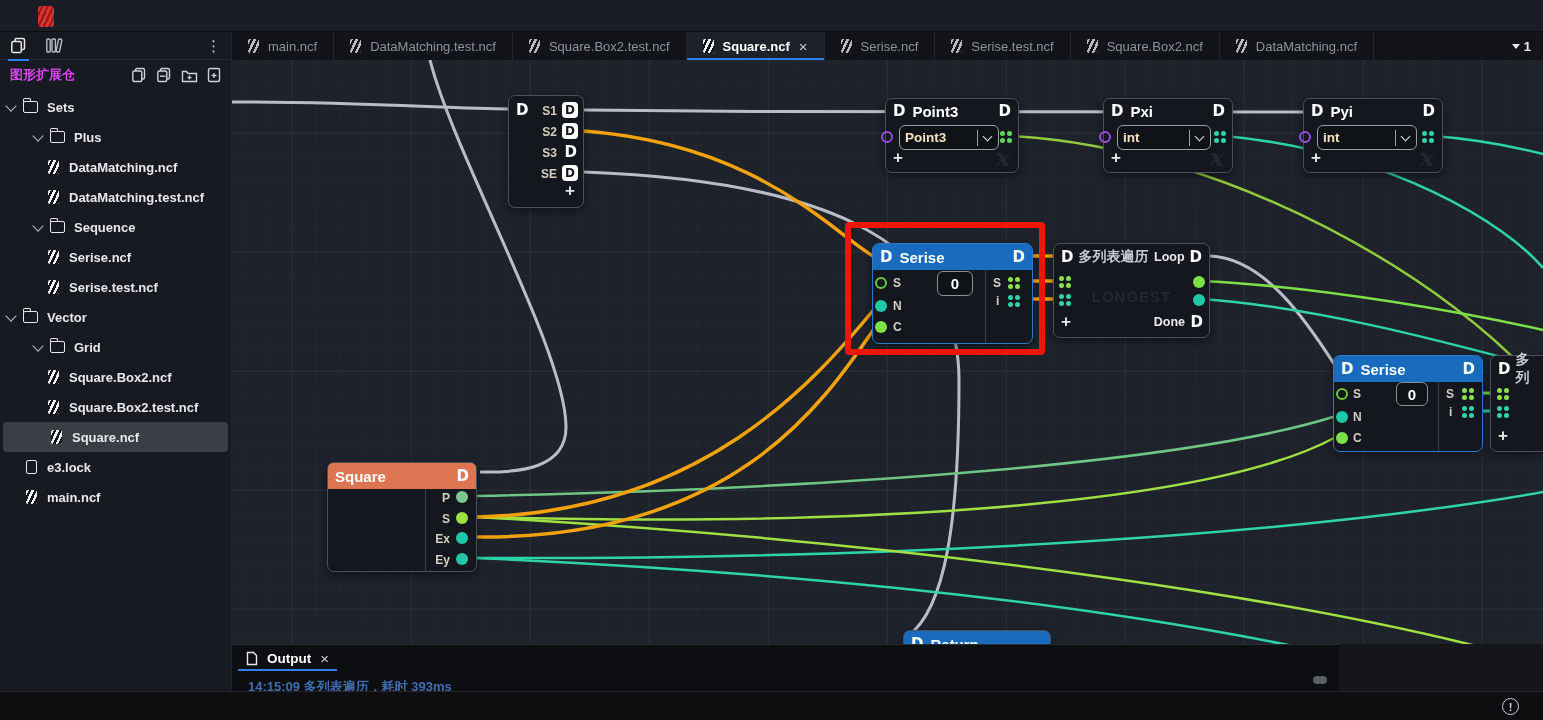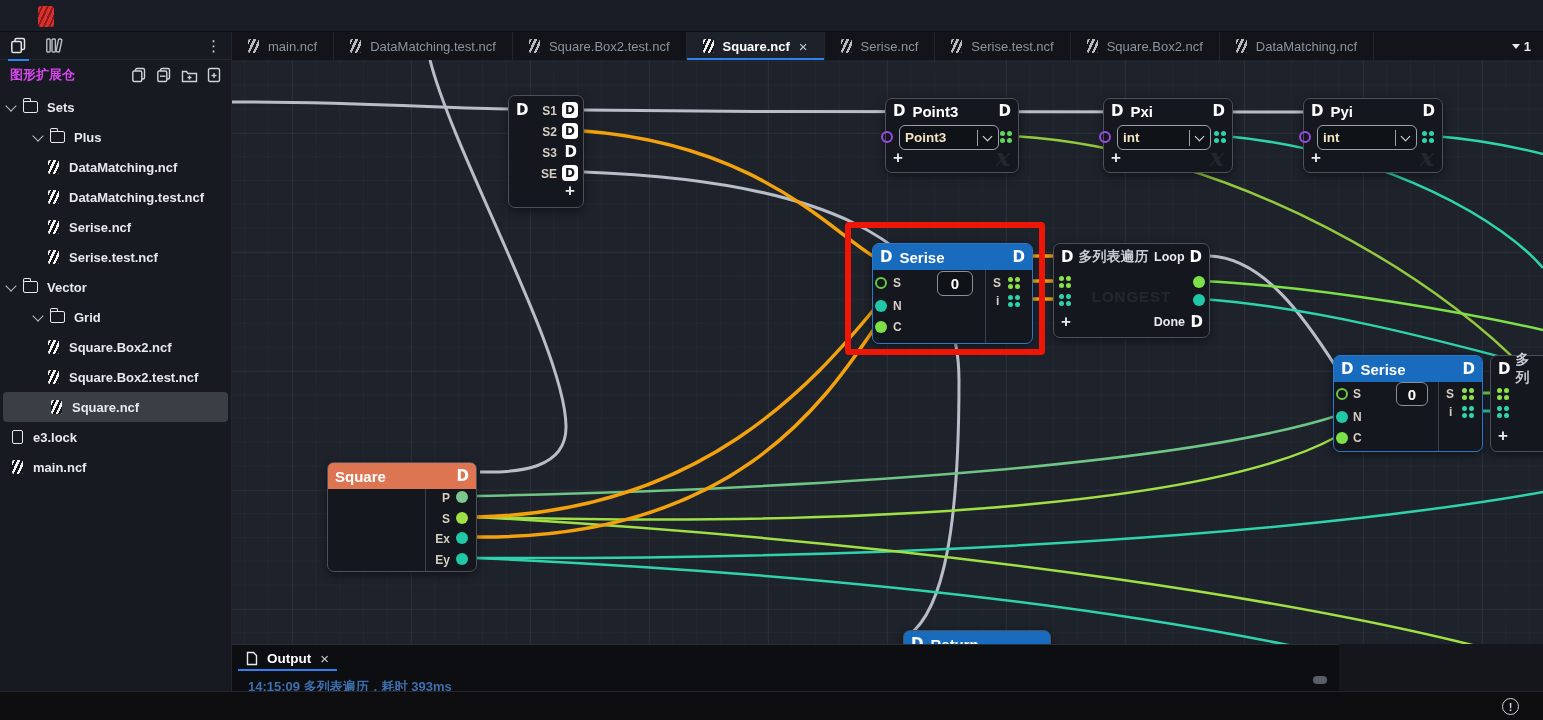--- a/index.html
+++ b/index.html
@@ -37,21 +37,21 @@
   .chev { width:8px; height:8px; border-left:1.6px solid #b9bdc4; border-bottom:1.6px solid #b9bdc4;
     transform:rotate(-45deg); margin:0 8px 3px 0; flex:none; }
   .fold { width:15px; height:12px; border:1.6px solid #e7e9ec; border-radius:2px; position:relative; margin-right:9px; flex:none; }
   .fold:before { content:""; position:absolute; left:-1px; top:-4px; width:6px; height:3px; border:1.6px solid #e7e9ec; border-bottom:none; border-radius:2px 2px 0 0; }
   .ncfic { width:11px; height:14px; border-radius:2px; flex:none; margin-right:10px;
     background:repeating-linear-gradient(115deg,#f2f2f2 0 2.5px,#14161c 2.5px 5px); }
   .docic { width:11px; height:14px; border:1.5px solid #e7e9ec; border-radius:2px; flex:none; margin-right:10px; }
   .pkgic { width:13px; height:13px; border:1.5px solid #e7e9ec; border-radius:2px; flex:none; margin-right:9px; position:relative; }
   .pkgic:after { content:""; position:absolute; right:-3px; bottom:-3px; width:7px; height:7px; border-radius:50%;
     border:1.5px solid #e7e9ec; background:#171a21; }
-  .ind0 { padding-left:7px; } .ind1 { padding-left:34px; } .ind2 { padding-left:48px; } .indr { padding-left:12px; }
+  .ind0 { padding-left:7px; } .ind1 { padding-left:34px; } .ind2 { padding-left:48px; } .indr { padding-left:26px; }
 
   
   #tabbar { position:absolute; left:232px; top:32px; width:1311px; height:28px; background:#121419; display:flex; }
   .tab { display:flex; align-items:center; gap:9px; padding:0 16px; font-size:13px; color:#8d939c;
     border-right:1px solid #22252d; white-space:nowrap; cursor:pointer; }
   .tab .ncfic { margin-right:0; opacity:.75; }
   .tab.active { background:#1d2129; color:#fff; font-weight:700; position:relative; }
   .tab.active .ncfic { opacity:1; }
   .tab.active:after { content:""; position:absolute; left:0; right:0; bottom:0; height:2px; background:#2f80f0; }
   .tab-overflow { margin-left:auto; display:flex; align-items:center; gap:4px; padding:0 12px; color:#e7e9ec; font-size:13px; font-weight:700; }
@@ -206,20 +206,25 @@
         <span>Plus</span>
       </div>
     <div class="trow ind2">
         <span class="ncfic"></span>
         <span>DataMatching.ncf</span>
       </div>
     <div class="trow ind2">
         <span class="ncfic"></span>
         <span>DataMatching.test.ncf</span>
       </div>
+    <div class="trow ind1">
+        <span class="chev"></span>
+        <span class="fold"></span>
+        <span>Sequence</span>
+      </div>
     <div class="trow ind2">
         <span class="ncfic"></span>
         <span>Serise.ncf</span>
       </div>
     <div class="trow ind2">
         <span class="ncfic"></span>
         <span>Serise.test.ncf</span>
       </div>
     <div class="trow ind0">
         <span class="chev"></span>

